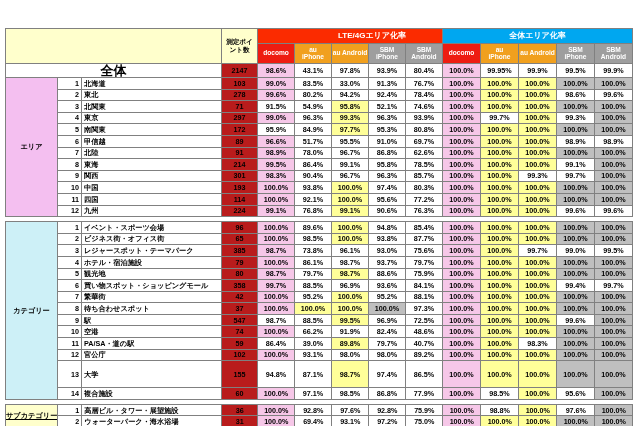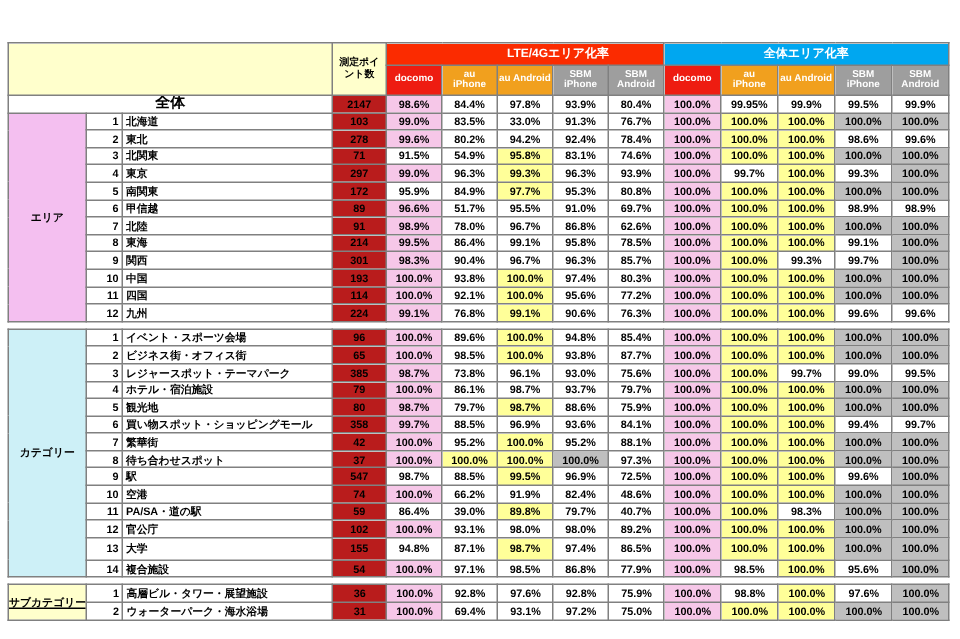--- a/index.html
+++ b/index.html
@@ -49,21 +49,21 @@
   .t-white{background:#ffffff;}
 
   
   .sect-label{
     font-size:7.2px;font-weight:bold;color:#000;
     border:1px solid #808080;text-align:center;vertical-align:middle;
   }
 
   .no-cell{text-align:right;padding-right:2px;background:#fff;font-size:7.2px;}
   .name-cell{text-align:left;padding-left:2px;background:#fff;font-size:7.2px;}
-  .total-name{background:#fff;font-size:10px;font-weight:bold;}
+  .total-name{background:#fff;font-size:13px;font-weight:bold;}
   .pts-cell{background:#b91c1c;font-size:7.2px;}
 
   .tbl-wrap{position:absolute;left:5px;top:28px;}
   .gap{height:4px;}
 </style>
 </head>
 <body>
 
 <div id="sheet">
   <div class="tbl-wrap">
@@ -124,21 +124,21 @@
             <div>SBM</div>
             <div>Android</div>
           </th>
         </tr>
       </thead>
       <tbody id="tbody-main">
           <tr style="height: 11.6px;">
             <td class="total-name" colspan="3">全体</td>
             <td class="pts-cell">2147</td>
             <td class="t-pink">98.6%</td>
-            <td class="t-white">84.4%</td>
+            <td class="t-white">43.1%</td>
             <td class="t-white">97.8%</td>
             <td class="t-white">93.9%</td>
             <td class="t-white">80.4%</td>
             <td class="t-pink">100.0%</td>
             <td class="t-white">99.95%</td>
             <td class="t-white">99.9%</td>
             <td class="t-white">99.5%</td>
             <td class="t-white">99.9%</td>
           </tr>
           <tr style="height: 11.6px;">
@@ -172,21 +172,21 @@
             <td class="t-white">98.6%</td>
             <td class="t-white">99.6%</td>
           </tr>
           <tr style="height: 11.6px;">
             <td class="no-cell">3</td>
             <td class="name-cell">北関東</td>
             <td class="pts-cell">71</td>
             <td class="t-white">91.5%</td>
             <td class="t-white">54.9%</td>
             <td class="t-yellow">95.8%</td>
-            <td class="t-white">83.1%</td>
+            <td class="t-white">52.1%</td>
             <td class="t-white">74.6%</td>
             <td class="t-pink">100.0%</td>
             <td class="t-yellow">100.0%</td>
             <td class="t-yellow">100.0%</td>
             <td class="t-gray">100.0%</td>
             <td class="t-gray">100.0%</td>
           </tr>
           <tr style="height: 11.6px;">
             <td class="no-cell">4</td>
             <td class="name-cell">東京</td>
@@ -519,39 +519,39 @@
             <td class="t-white">93.1%</td>
             <td class="t-white">98.0%</td>
             <td class="t-white">98.0%</td>
             <td class="t-white">89.2%</td>
             <td class="t-pink">100.0%</td>
             <td class="t-yellow">100.0%</td>
             <td class="t-yellow">100.0%</td>
             <td class="t-gray">100.0%</td>
             <td class="t-gray">100.0%</td>
           </tr>
-          <tr style="height: 15px;">
+          <tr style="height: 27px;">
             <td class="no-cell">13</td>
             <td class="name-cell">大学</td>
             <td class="pts-cell">155</td>
             <td class="t-white">94.8%</td>
             <td class="t-white">87.1%</td>
             <td class="t-yellow">98.7%</td>
             <td class="t-white">97.4%</td>
             <td class="t-white">86.5%</td>
             <td class="t-pink">100.0%</td>
             <td class="t-yellow">100.0%</td>
             <td class="t-yellow">100.0%</td>
             <td class="t-gray">100.0%</td>
             <td class="t-gray">100.0%</td>
           </tr>
           <tr style="height: 11.6px;">
             <td class="no-cell">14</td>
             <td class="name-cell">複合施設</td>
-            <td class="pts-cell">54</td>
+            <td class="pts-cell">60</td>
             <td class="t-pink">100.0%</td>
             <td class="t-white">97.1%</td>
             <td class="t-white">98.5%</td>
             <td class="t-white">86.8%</td>
             <td class="t-white">77.9%</td>
             <td class="t-pink">100.0%</td>
             <td class="t-white">98.5%</td>
             <td class="t-yellow">100.0%</td>
             <td class="t-white">95.6%</td>
             <td class="t-gray">100.0%</td>

